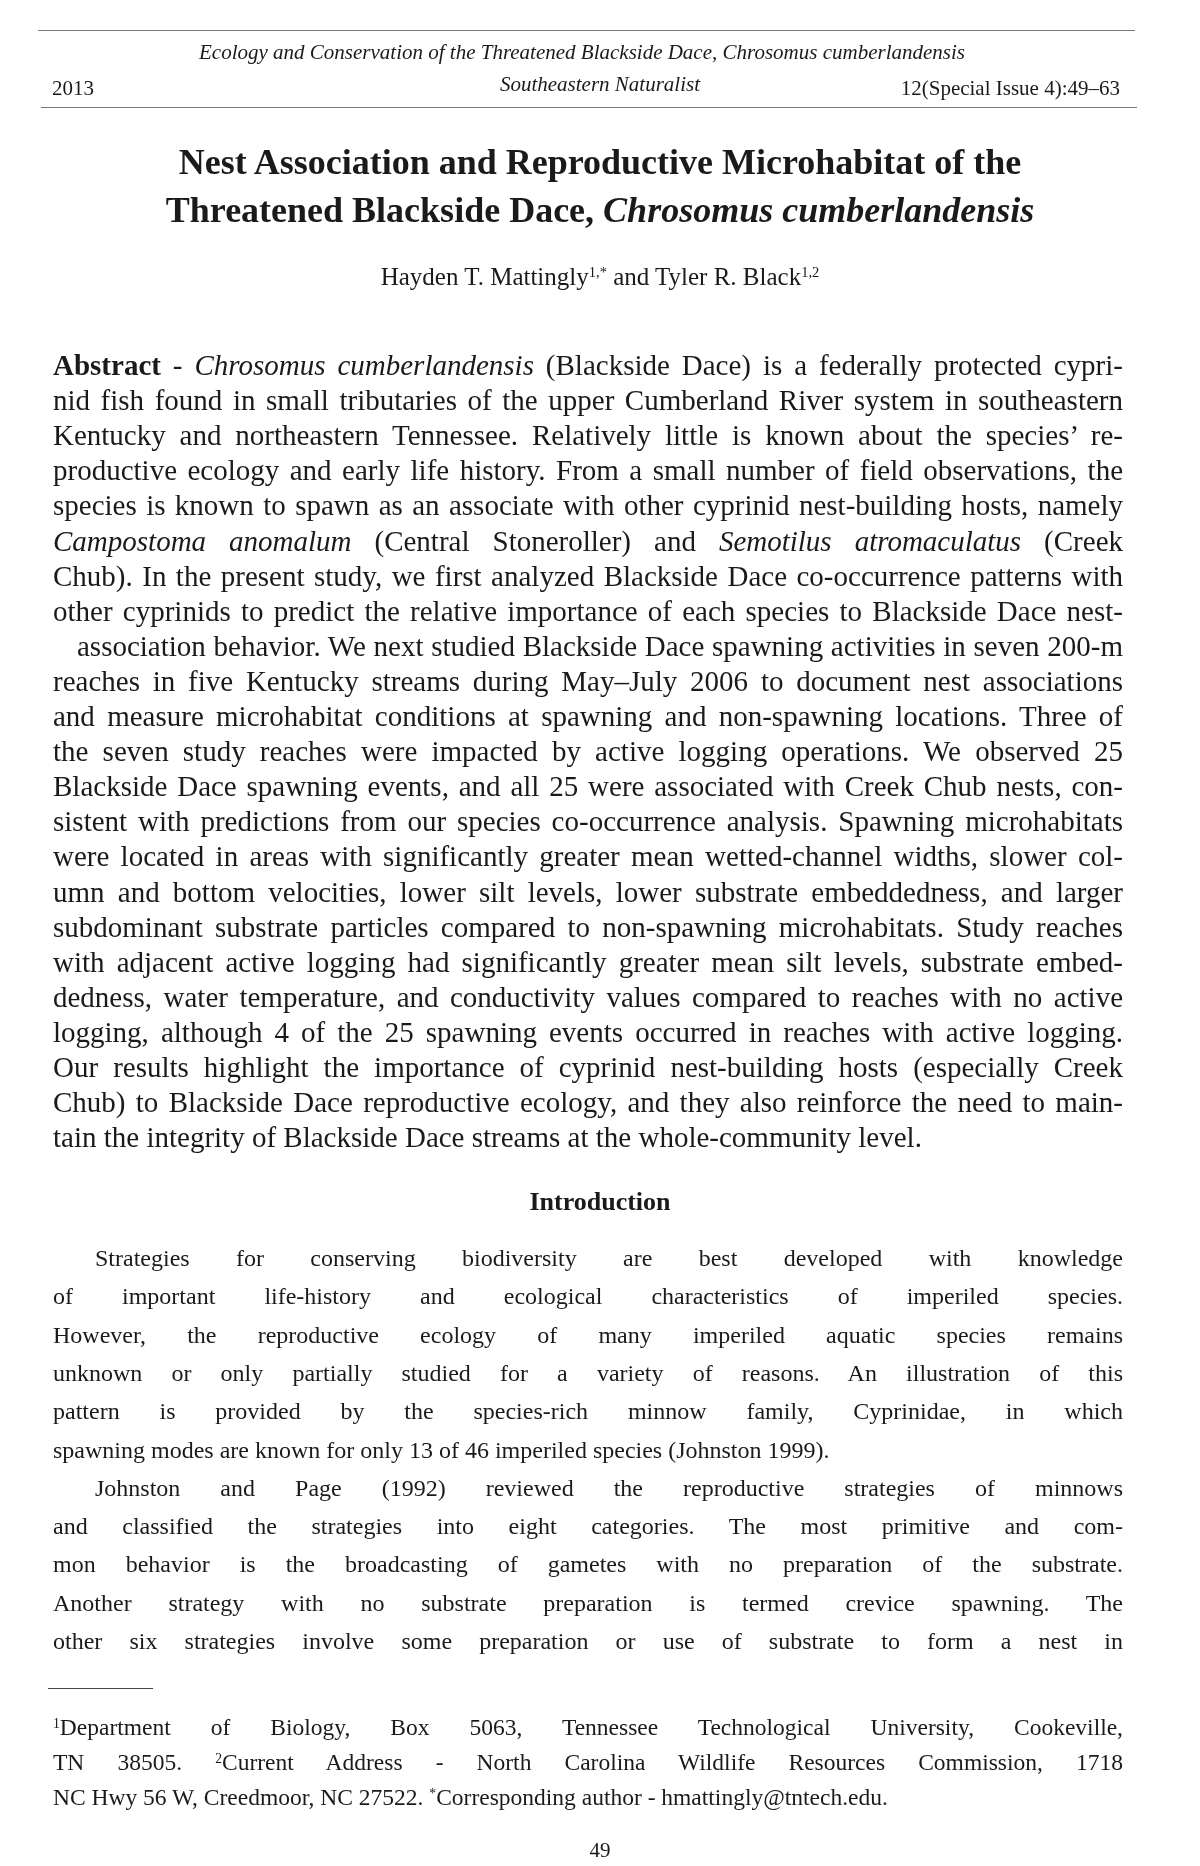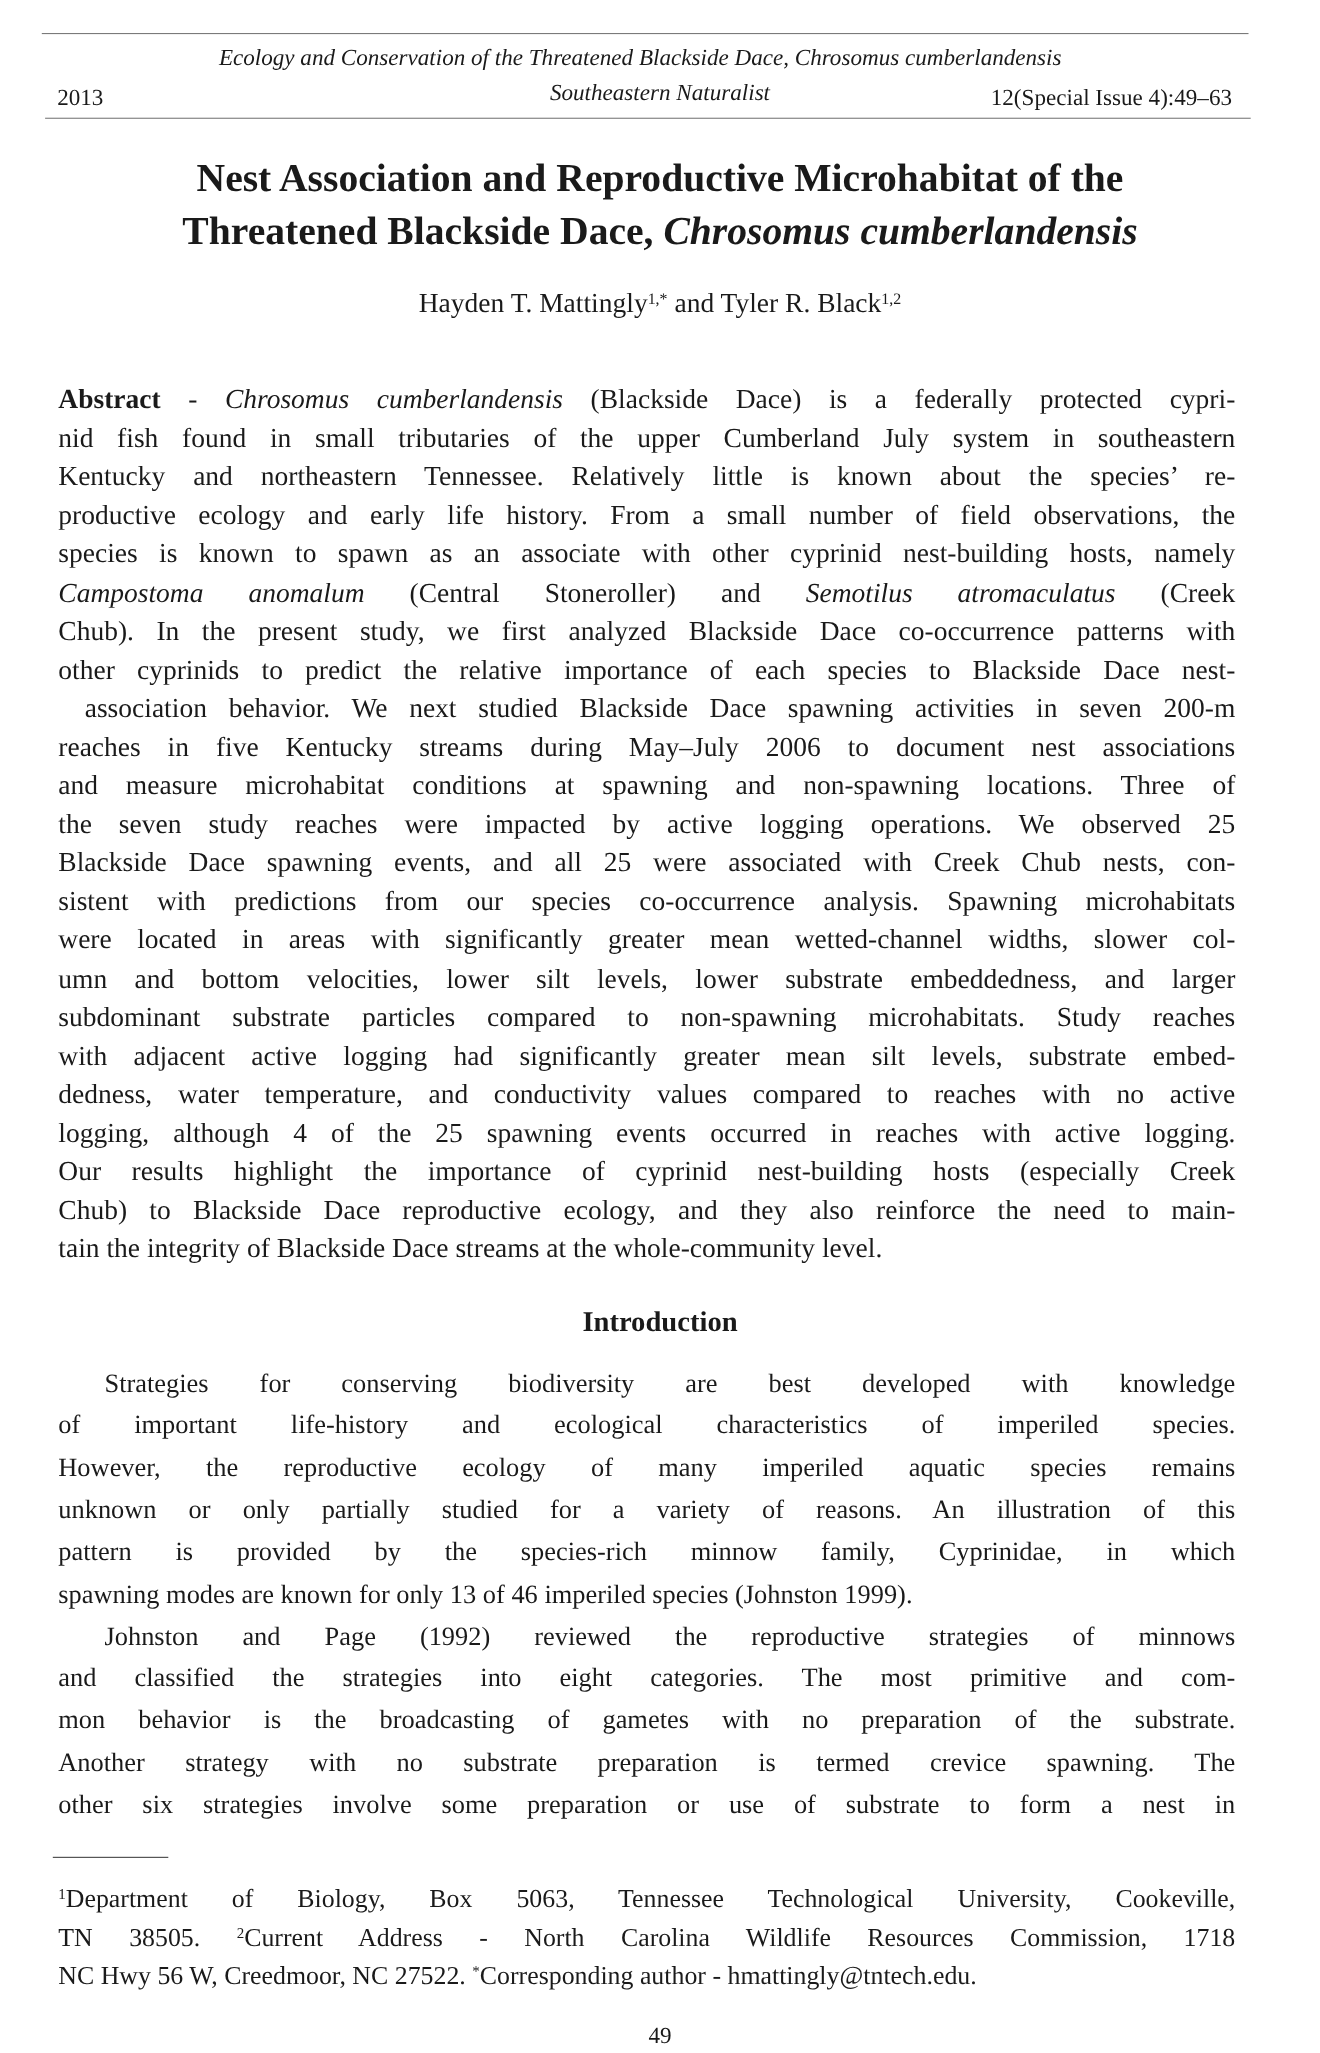--- a/index.html
+++ b/index.html
@@ -10,21 +10,21 @@
   .rh-italic { font-style:italic; }
   .title { position:absolute; left:0; width:1200px; text-align:center; font-weight:bold;
            font-size:36px; line-height:1; white-space:nowrap; }
   .title i { font-style:italic; }
   .authors { position:absolute; left:0; width:1200px; text-align:center; font-size:25px; line-height:1; white-space:nowrap; }
   sup { font-size:0.58em; vertical-align:0.55em; line-height:0; }
   .line { position:absolute; left:53px; width:1070px; white-space:nowrap; line-height:1;
           text-align:justify; text-align-last:justify; }
   .line.last { text-align-last:left; }
   .line.indent { left:95px; width:1028px; }
-  .abs { font-size:25px; }
+  .abs { font-size:29px; }
   .intro { font-size:24px; }
   .fn { font-size:23.5px; }
   .line i, .it { font-style:italic; }
   .line b { font-weight:bold; }
   .heading { position:absolute; left:0; width:1200px; text-align:center; font-weight:bold; font-size:26px; line-height:1; }
   .pageno { position:absolute; left:0; width:1200px; text-align:center; font-size:21px; line-height:1; }
 </style>
 </head>
 <body>
 
@@ -37,21 +37,21 @@
 
 <div class="title" style="top:144px;">Nest Association and Reproductive Microhabitat of the</div>
 <div class="title" style="top:192px;"><span>Threatened Blackside Dace, </span><i>Chrosomus cumberlandensis</i></div>
 
 <div class="authors" style="top:264px;">
   <span>Hayden T. Mattingly</span><sup>1,*</sup><span style="white-space:pre;"> and </span><span>Tyler R. Black</span><sup>1,2</sup>
 </div>
 
 <div id="abstract">
     <div class="line abs" style="top: 351px; white-space: normal;"><b style="white-space: normal;">Abstract</b><span style="white-space: normal;"> - </span><i style="white-space: normal;">Chrosomus cumberlandensis</i><span style="white-space: normal;"> (Blackside Dace) is a federally protected cypri-</span></div>
-    <div class="line abs" style="top: 386.1px; white-space: normal;"><span style="white-space: normal;">nid fish found in small tributaries of the upper Cumberland July system in southeastern</span></div>
+    <div class="line abs" style="top: 386.1px; white-space: normal;"><span style="white-space: normal;">nid fish found in small tributaries of the upper Cumberland River system in southeastern</span></div>
     <div class="line abs" style="top: 421.2px; white-space: normal;"><span style="white-space: normal;">Kentucky and northeastern Tennessee. Relatively little is known about the species’ re-</span></div>
     <div class="line abs" style="top: 456.3px; white-space: normal;"><span style="white-space: normal;">productive ecology and early life history. From a small number of field observations, the</span></div>
     <div class="line abs" style="top: 491.4px; white-space: normal;"><span style="white-space: normal;">species is known to spawn as an associate with other cyprinid nest-building hosts, namely</span></div>
     <div class="line abs" style="top: 526.5px; white-space: normal;"><i style="white-space: normal;">Campostoma anomalum</i><span style="white-space: normal;"> (Central Stoneroller) and </span><i style="white-space: normal;">Semotilus atromaculatus</i><span style="white-space: normal;"> (Creek</span></div>
     <div class="line abs" style="top: 561.6px; white-space: normal;"><span style="white-space: normal;">Chub). In the present study, we first analyzed Blackside Dace co-occurrence patterns with</span></div>
     <div class="line abs" style="top: 596.7px; white-space: normal;"><span style="white-space: normal;">other cyprinids to predict the relative importance of each species to Blackside Dace nest-</span></div>
     <div class="line abs" style="top: 631.8px; white-space: normal;"><span style="white-space: normal; margin-left: 24px;">association behavior. We next studied Blackside Dace spawning activities in seven 200-m</span></div>
     <div class="line abs" style="top: 666.9px; white-space: normal;"><span style="white-space: normal;">reaches in five Kentucky streams during May–July 2006 to document nest associations</span></div>
     <div class="line abs" style="top: 702px; white-space: normal;"><span style="white-space: normal;">and measure microhabitat conditions at spawning and non-spawning locations. Three of</span></div>
     <div class="line abs" style="top: 737.1px; white-space: normal;"><span style="white-space: normal;">the seven study reaches were impacted by active logging operations. We observed 25</span></div>

